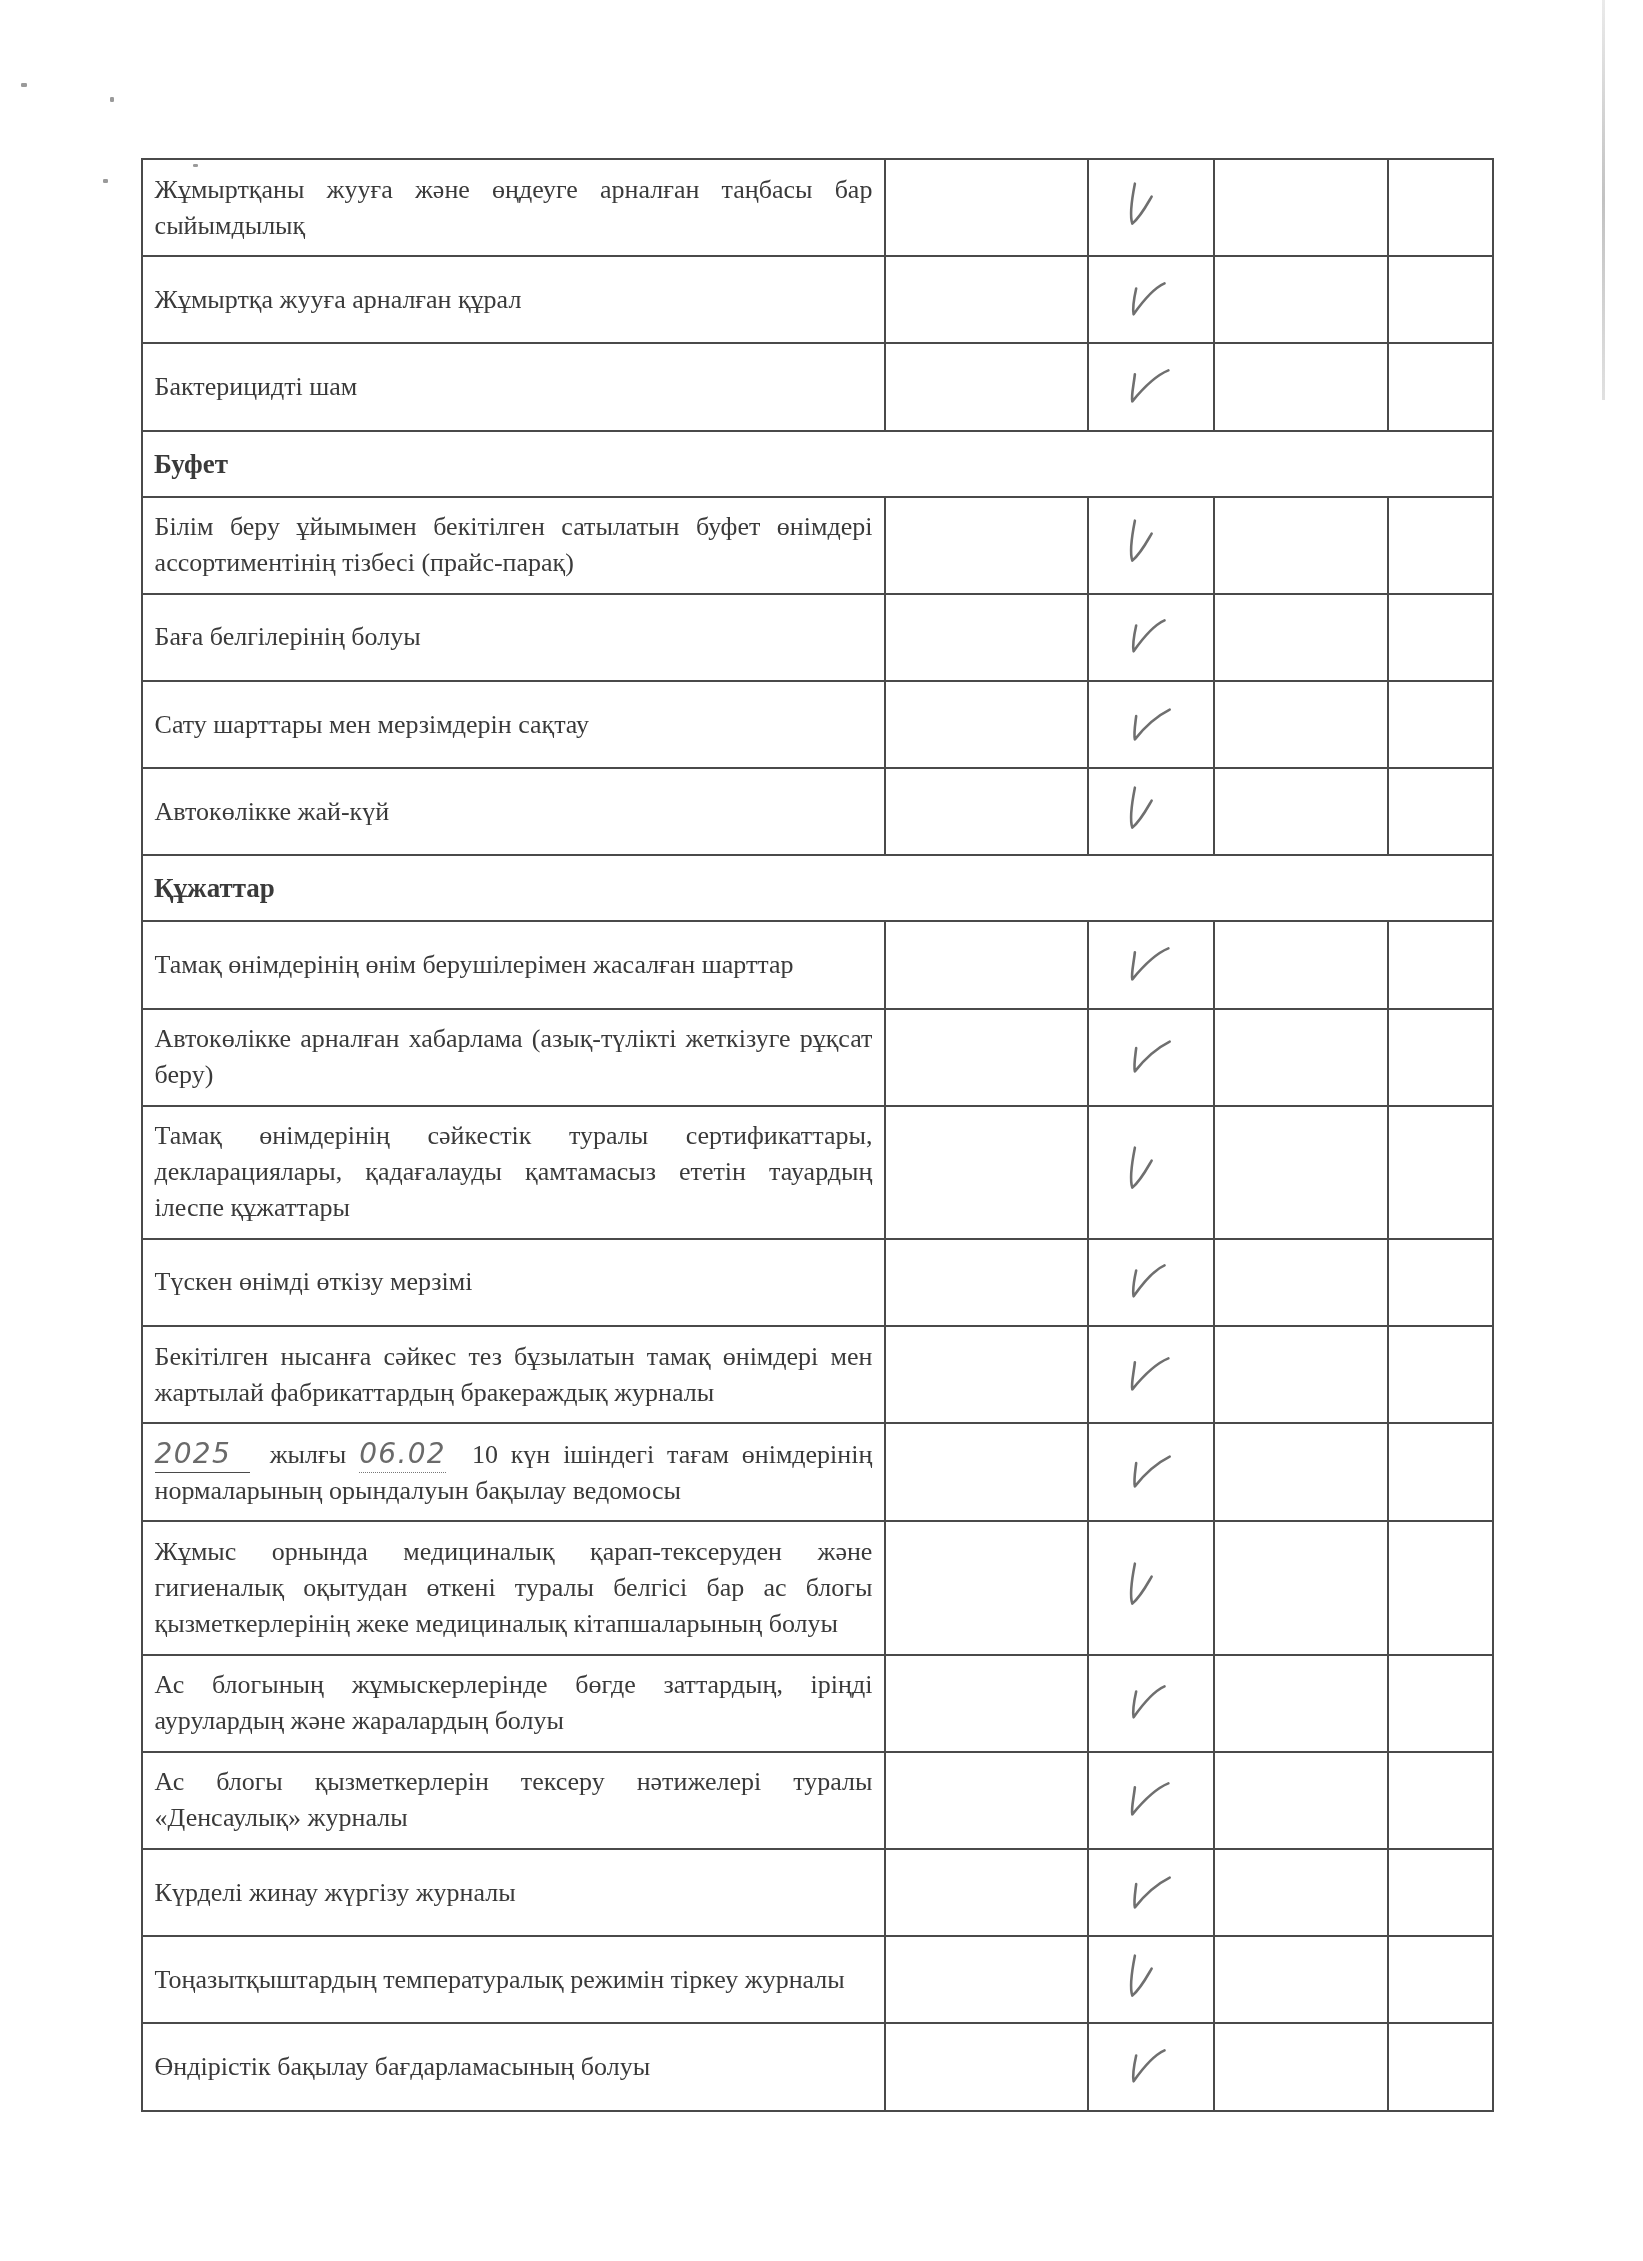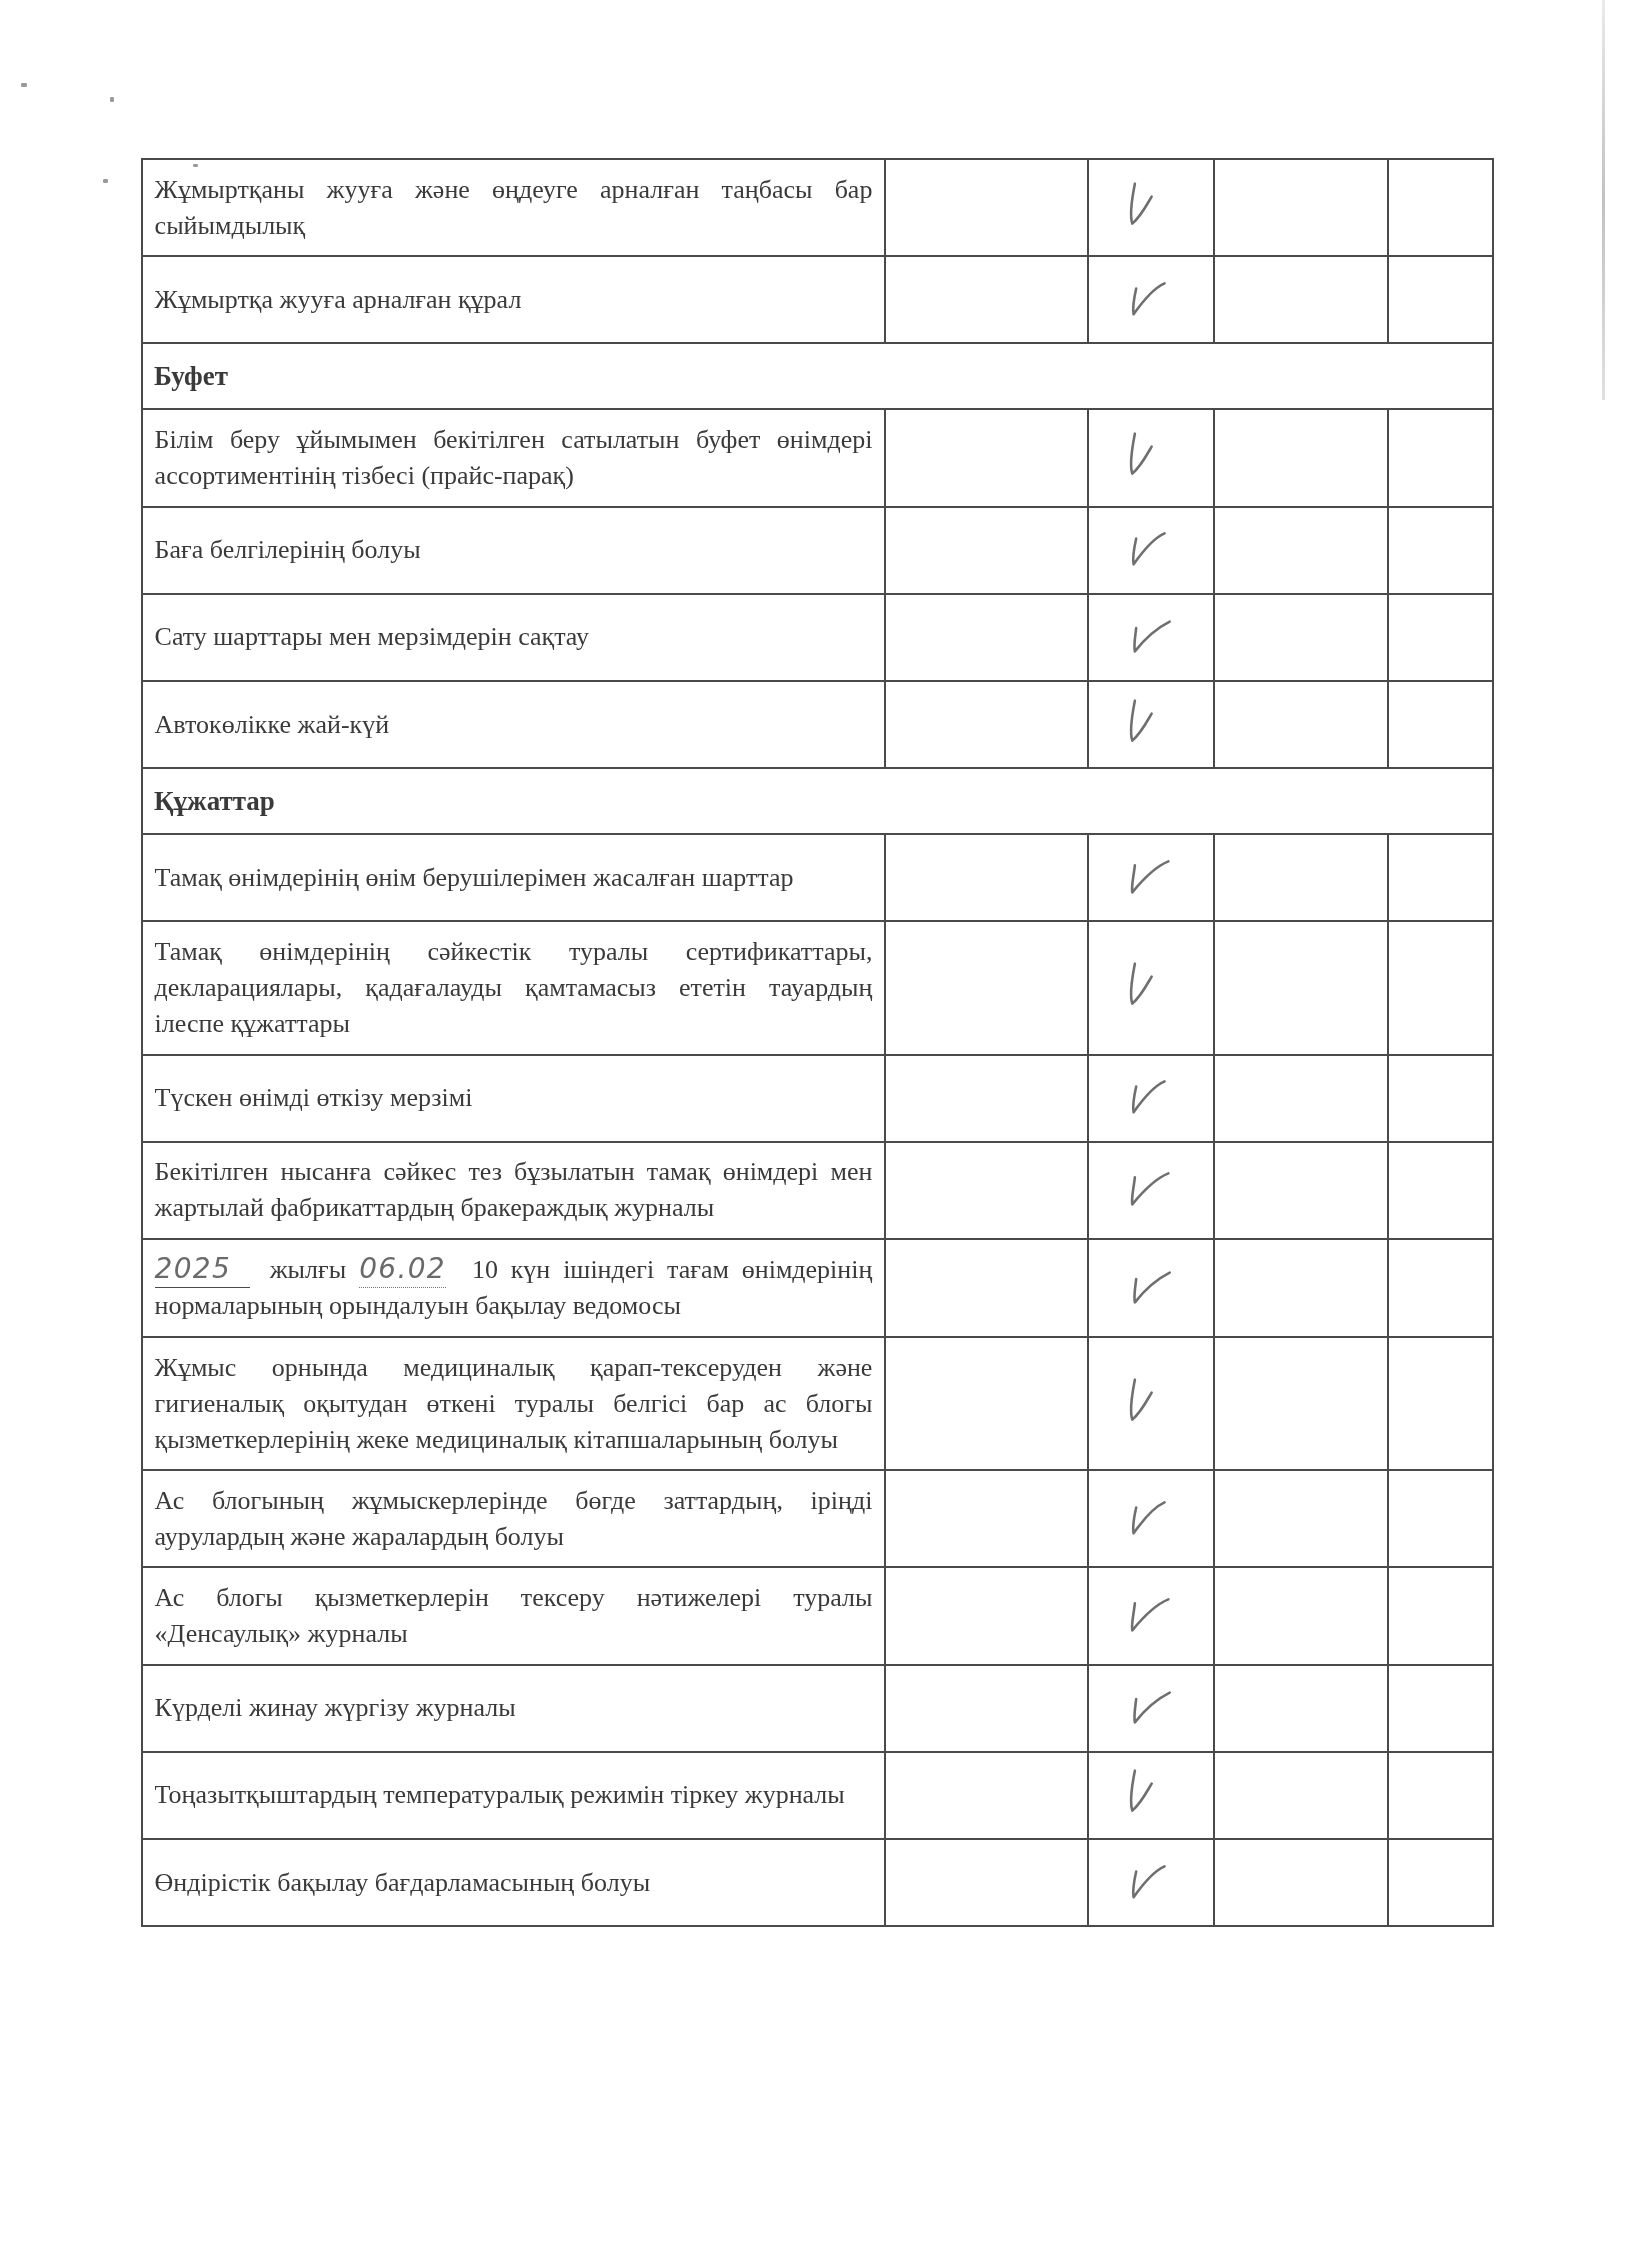--- a/index.html
+++ b/index.html
@@ -48,20 +48,29 @@
       <tr>
         <td class="desc">Жұмыртқа жууға арналған құрал</td>
         <td></td>
         <td class="mark"><svg class="tick" viewBox="0 0 90 80">
             <path d="M22 30 C18 48 16 60 18 70 C32 50 48 30 66 22"></path>
           </svg></td>
         <td></td>
         <td></td>
       </tr>
       <tr>
+        <td class="desc">Бактерицидті шам</td>
+        <td></td>
+        <td class="mark"><svg class="tick" viewBox="0 0 90 80">
+            <path d="M20 28 C18 46 14 62 16 70 C34 48 52 30 72 22"></path>
+          </svg></td>
+        <td></td>
+        <td></td>
+      </tr>
+      <tr>
         <td class="section" colspan="5">Буфет</td>
       </tr>
       <tr>
         <td class="desc">Білім беру ұйымымен бекітілген сатылатын буфет өнімдері ассортиментінің тізбесі (прайс-парақ)</td>
         <td></td>
         <td class="mark"><svg class="tick" viewBox="0 0 90 80">
             <path d="M20 10 C14 40 12 60 16 72 C30 60 40 40 46 30"></path>
           </svg></td>
         <td></td>
         <td></td>
@@ -94,20 +103,29 @@
         <td></td>
       </tr>
       <tr>
         <td class="section" colspan="5">Құжаттар</td>
       </tr>
       <tr>
         <td class="desc">Тамақ өнімдерінің өнім берушілерімен  жасалған шарттар</td>
         <td></td>
         <td class="mark"><svg class="tick" viewBox="0 0 90 80">
             <path d="M20 28 C18 46 14 62 16 70 C34 48 52 30 72 22"></path>
+          </svg></td>
+        <td></td>
+        <td></td>
+      </tr>
+      <tr>
+        <td class="desc">Автокөлікке арналған хабарлама (азық-түлікті жеткізуге рұқсат беру)</td>
+        <td></td>
+        <td class="mark"><svg class="tick" viewBox="0 0 90 80">
+            <path d="M22 34 C20 50 18 62 20 70 C36 50 54 34 74 24"></path>
           </svg></td>
         <td></td>
         <td></td>
       </tr>
       <tr>
         <td class="desc">Тамақ өнімдерінің сәйкестік туралы сертификаттары, декларациялары,  қадағалауды қамтамасыз ететін тауардың ілеспе құжаттары</td>
         <td></td>
         <td class="mark"><svg class="tick" viewBox="0 0 90 80">
             <path d="M20 10 C14 40 12 60 16 72 C30 60 40 40 46 30"></path>
           </svg></td>

